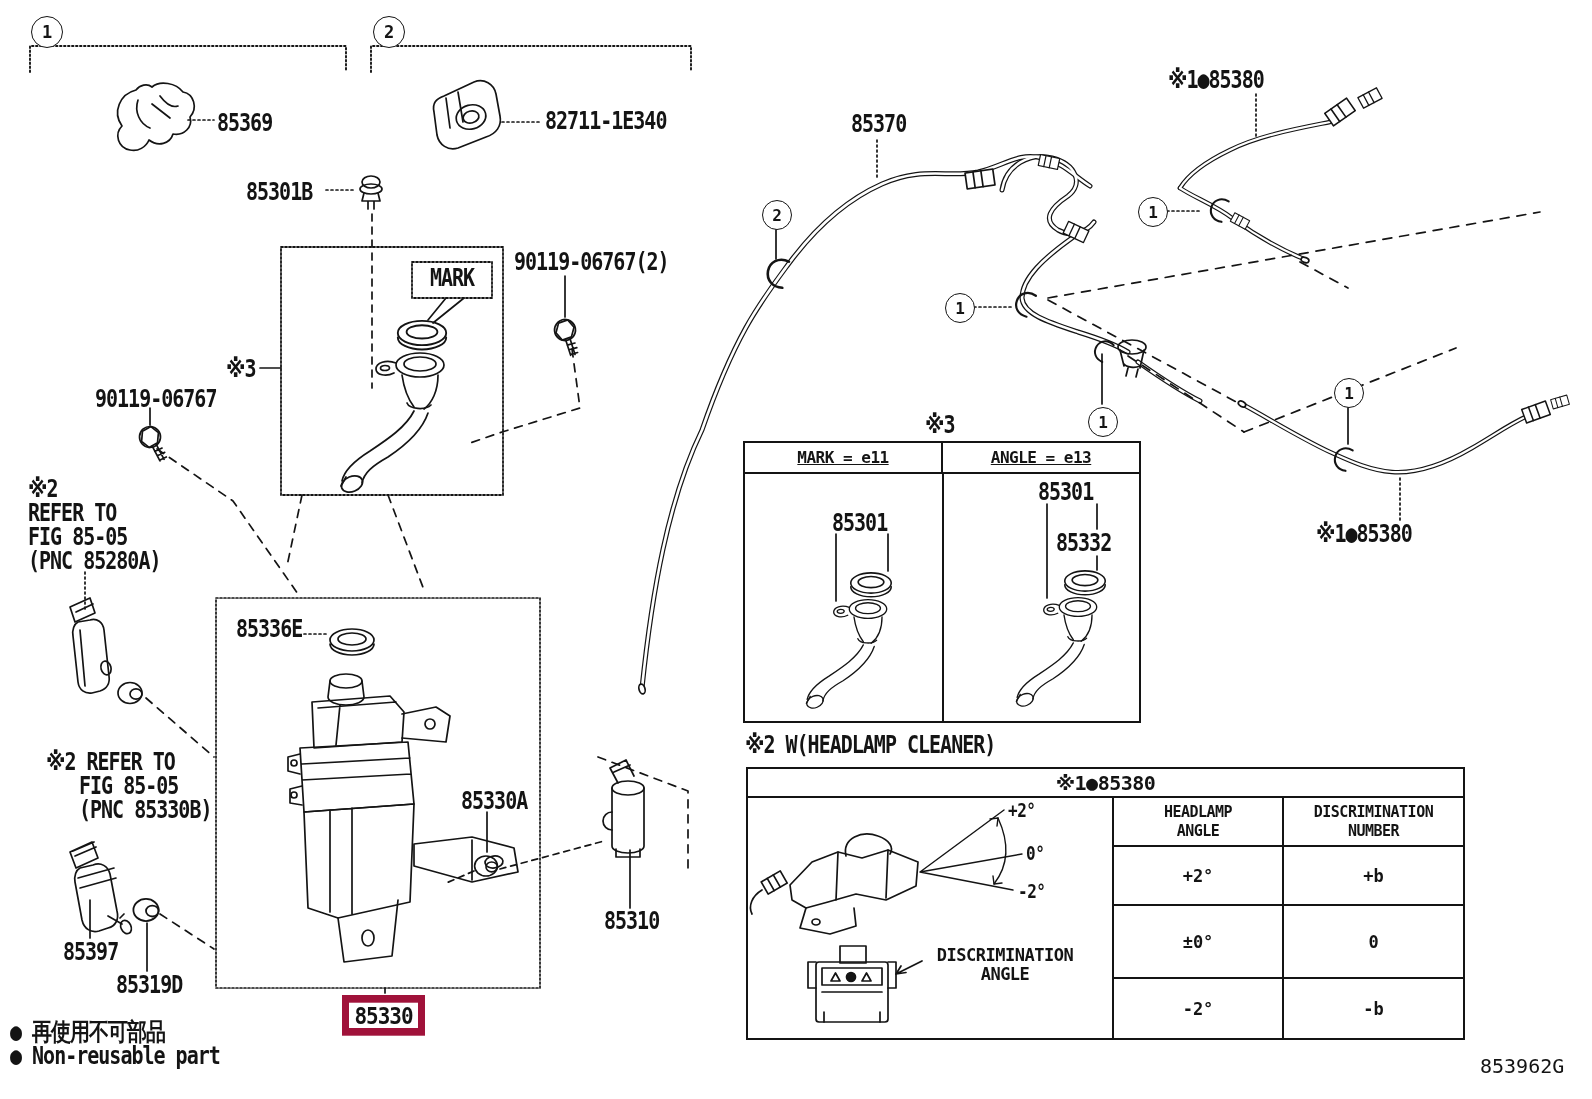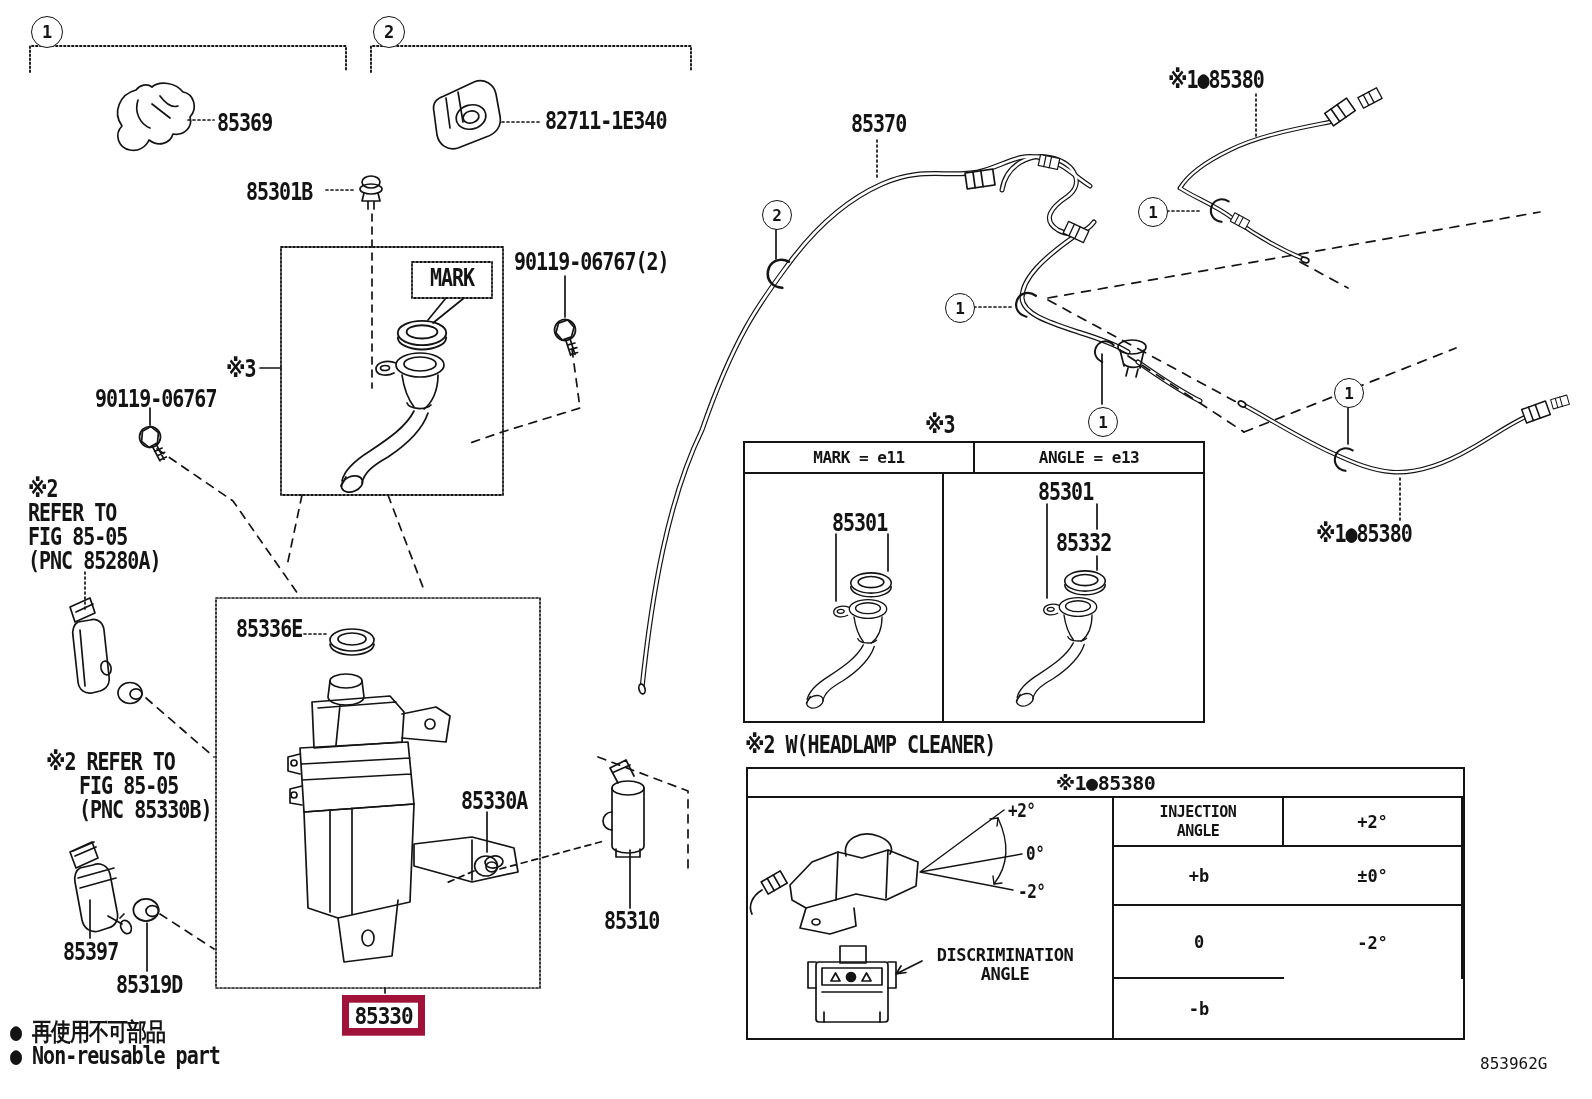--- a/index.html
+++ b/index.html
@@ -11,22 +11,22 @@
   .lbl.sm{font-size:16px;letter-spacing:-0.5px;}
   .lbl.center{text-align:center;}
   .callout{position:absolute;z-index:3;width:28px;height:28px;border:1.8px solid #141414;
            border-radius:50%;background:#fff;display:flex;align-items:center;justify-content:center;
            font-size:16px;font-weight:bold;}
   .callout.big{width:30px;height:30px;font-size:17px;}
   .hl-box{position:absolute;z-index:3;border:7px solid #A0123A;background:#fff;
           display:flex;align-items:center;justify-content:center;
           font-size:21px;font-weight:bold;letter-spacing:-1px;transform:scaleY(1.1);transform-origin:0 0;}
   
-  .mtable{position:absolute;left:743px;top:441px;width:462px;height:282px;z-index:2;
-          border:2px solid #141414;box-sizing:border-box;background:transparent;}
+  .mtable{position:absolute;left:743px;top:441px;width:398px;height:282px;z-index:2;
+          border:2px solid #141414;box-sizing:border-box;background:transparent;text-decoration:underline;}
   .mt-hdr{display:flex;height:29px;border-bottom:2px solid #141414;}
   .mt-hcell{flex:1;display:flex;align-items:center;justify-content:center;
             font-size:16px;font-weight:bold;letter-spacing:-0.5px;}
   .mt-hcell.first{border-right:2px solid #141414;}
   .mt-div{position:absolute;left:197px;top:29px;bottom:0;width:0;border-left:2px solid #141414;}
   
   .itable{position:absolute;left:746px;top:767px;width:719px;height:273px;z-index:2;
           border:2px solid #141414;box-sizing:border-box;background:transparent;}
   .it-title{height:27px;border-bottom:2px solid #141414;display:flex;align-items:center;
             justify-content:center;font-size:20px;font-weight:bold;letter-spacing:-0.5px;}
@@ -35,21 +35,21 @@
   .it-grid{flex:1;display:grid;grid-template-columns:170px 1fr;grid-template-rows:49px 59px 73px 59px;}
   .it-cell{display:flex;align-items:center;justify-content:center;font-weight:bold;
            font-size:17px;text-align:center;border-bottom:2px solid #141414;box-sizing:border-box;}
   .it-cell.c1{border-right:2px solid #141414;}
   .it-cell.last{border-bottom:none;}
   .it-cell.hdr{font-size:15px;line-height:1.25;letter-spacing:-0.5px;}
   .hw1{display:inline-block;width:105px;}
   .hw2{display:inline-block;width:165px;}
   .two-line{position:absolute;z-index:2;font-weight:bold;font-size:17px;line-height:19px;
             text-align:center;letter-spacing:-0.5px;}
-  .code{position:absolute;z-index:2;font-size:16px;letter-spacing:0;}
+  .code{position:absolute;z-index:2;font-size:20px;letter-spacing:0;}
 </style>
 </head>
 <body>
 
 <div class="canvas">
 
 <svg class="art" width="1592" height="1099" viewBox="0 0 1592 1099" fill="none" stroke="#141414" stroke-width="1.7" stroke-linecap="round" stroke-linejoin="round">
   <defs>
     <g id="capGlyph">
       <ellipse cx="0" cy="0" rx="22" ry="11"></ellipse>
@@ -360,21 +360,24 @@
 <div class="lbl" style="left:1038px;top:480px">85301</div>
 <div class="lbl" style="left:1056px;top:531px">85332</div>
 <div class="lbl" style="left:745px;top:733px">※2 W(HEADLAMP CLEANER)</div>
 
 <div class="itable">
   <div class="it-title">※1●85380</div>
   <div class="it-body">
     <div class="it-art"></div>
     <div class="it-grid">
       <div class="it-cell hdr c1">
-            <span class="hw1">INJECTION ANGLE</span>
+            <span class="hw1">HEADLAMP ANGLE</span>
+          </div>
+      <div class="it-cell hdr">
+            <span class="hw2">DISCRIMINATION NUMBER</span>
           </div>
       <div class="it-cell c1">+2°</div>
       <div class="it-cell">+b</div>
       <div class="it-cell c1">±0°</div>
       <div class="it-cell">0</div>
       <div class="it-cell c1 last">-2°</div>
       <div class="it-cell last">-b</div>
     </div>
   </div>
 </div>

